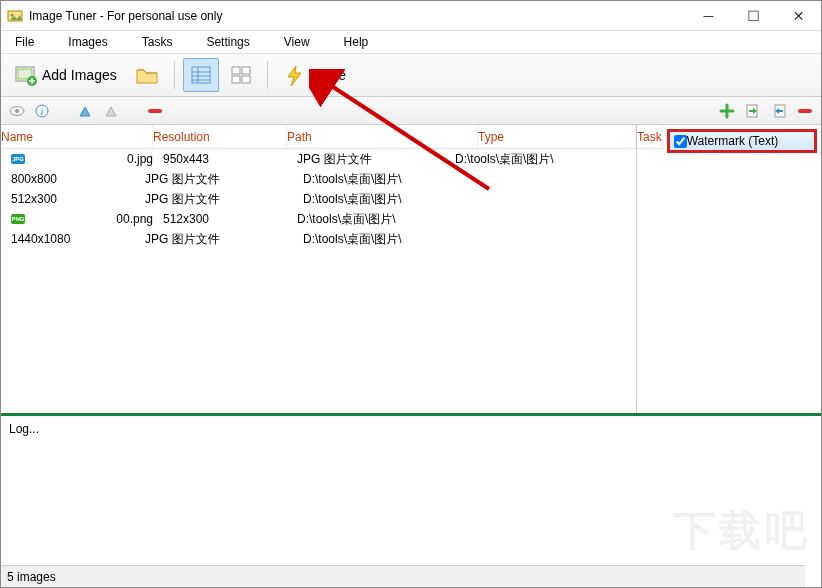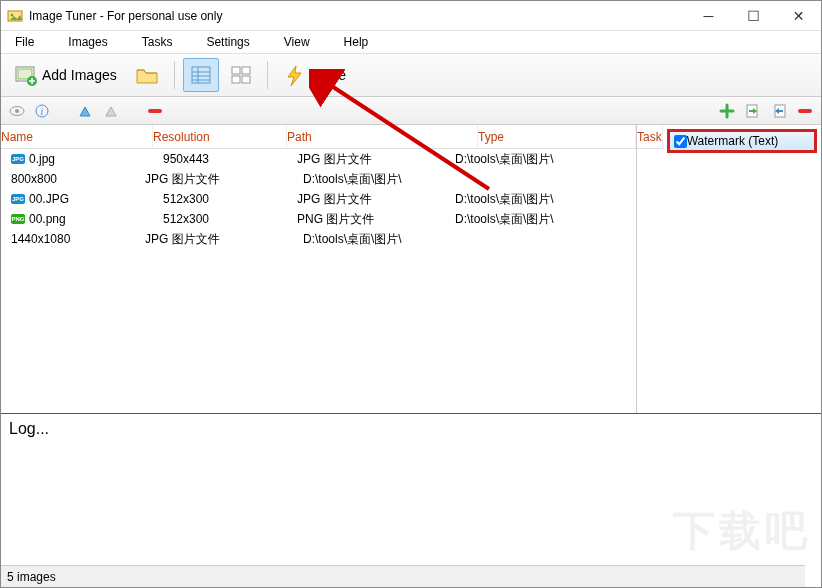--- a/index.html
+++ b/index.html
@@ -35,33 +35,33 @@
 
 .thead { height: 24px; display: flex; align-items: center; border-bottom: 1px solid #e0e0e0; background: #fff; }
 .thead .th { font-size: 12px; color: #c2410c; padding-left: 0; border-right: 1px solid #eee; height: 100%; display: flex; align-items: center; }
 .col-name { width: 152px; }
 .col-res  { width: 134px; }
 .col-type { width: 158px; }
 .col-path { flex: 1; }
 .tbody { flex: 1; overflow: auto; }
 .row { height: 20px; display: flex; align-items: center; font-size: 12px; }
 .row .td { padding-left: 10px; white-space: nowrap; overflow: hidden; }
-.row .td.col-name { display: flex; align-items: center; gap: 4px; }
+.row .td.col-name { display: flex; align-items: center; gap: 16px; justify-content: space-between; }
 .fileicon { width: 14px; height: 10px; border-radius: 2px; display: inline-flex; align-items: center; justify-content: center; font-size: 6px; color: #fff; font-weight: bold; }
 .fileicon.jpg { background: #1a8cca; }
 .fileicon.png { background: #2da81a; }
 
 
 .taskpanel .thead .th { width: 100%; }
 .tasklist { flex: 1; padding: 4px; }
 .taskitem { border: 3px solid #d12020; padding: 2px 4px; display: flex; align-items: center; background: linear-gradient(#eaf4fd, #d4e8f9); border-radius: 0; height: 24px; }
 .taskitem input[type=checkbox] { width: 13px; height: 13px; }
 
 
-.logpanel { height: 148px; border-top: 1px solid #15803d; background: #fff; padding: 6px 8px; font-size: 16px; }
+.logpanel { height: 148px; border-top: 3px solid #15803d; background: #fff; padding: 6px 8px; font-size: 12px; }
 
 
 .statusbar { position: absolute; bottom: 0; left: 0; right: 16px; height: 22px; background: #f0f0f0; border-top: 1px solid #ccc; display: flex; align-items: center; padding-left: 6px; font-size: 12px; }
 
 
 .wmark { position: absolute; right: 10px; bottom: 28px; font-size: 42px; color: rgba(0,0,0,0.06); font-weight: bold; letter-spacing: 4px; pointer-events: none; }
 
 
 .arrow { position: absolute; left: 308px; top: 68px; pointer-events: none; }
 </style>
@@ -217,35 +217,30 @@
           <div class="td col-res">950x443</div>
           <div class="td col-type">JPG 图片文件</div>
           <div class="td col-path">D:\tools\桌面\图片\</div>
         </div>
         <div class="row">
           <div class="td col-res">800x800</div>
           <div class="td col-type">JPG 图片文件</div>
           <div class="td col-path">D:\tools\桌面\图片\</div>
         </div>
         <div class="row">
-          <div class="td col-name">
-            <span class="fileicon jpg">JPG</span>
-            <span>00.JPG</span>
-          </div>
           <div class="td col-res">512x300</div>
           <div class="td col-type">JPG 图片文件</div>
           <div class="td col-path">D:\tools\桌面\图片\</div>
         </div>
         <div class="row">
           <div class="td col-name">
             <span class="fileicon png">PNG</span>
             <span>00.png</span>
           </div>
           <div class="td col-res">512x300</div>
-          <div class="td col-type">PNG 图片文件</div>
           <div class="td col-path">D:\tools\桌面\图片\</div>
         </div>
         <div class="row">
           <div class="td col-res">1440x1080</div>
           <div class="td col-type">JPG 图片文件</div>
           <div class="td col-path">D:\tools\桌面\图片\</div>
         </div>
       </div>
   </div>
   <div class="taskpanel">

